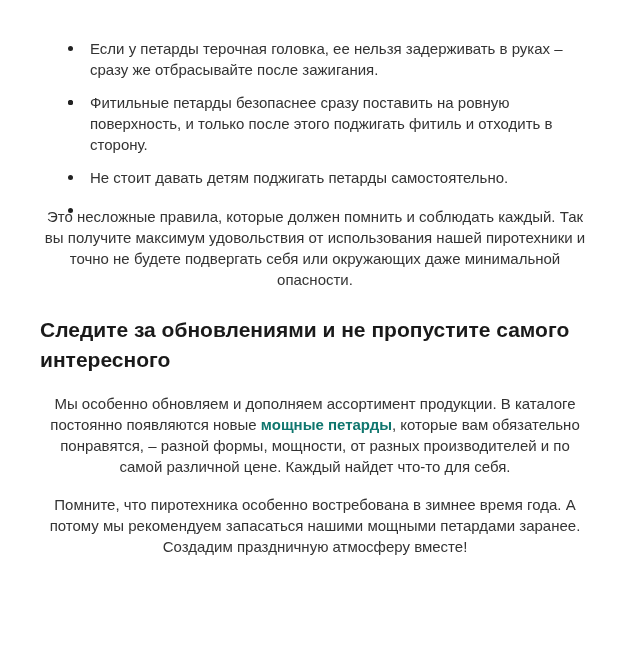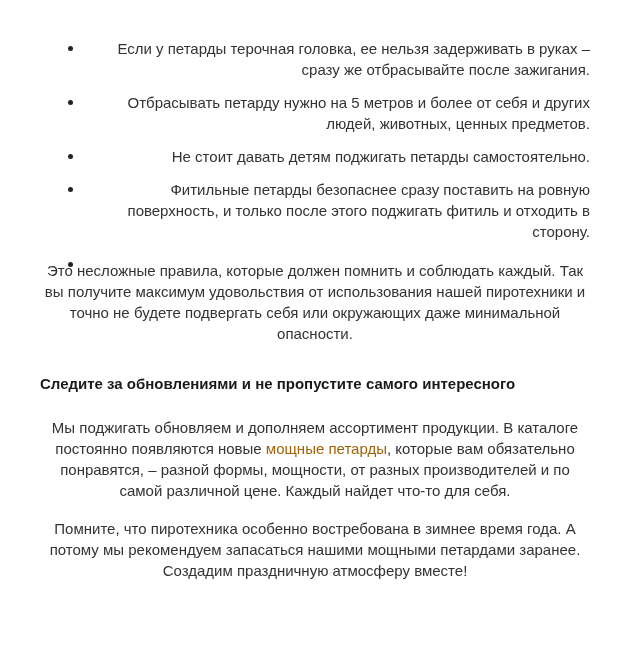--- a/index.html
+++ b/index.html
@@ -21,76 +21,74 @@
   }
   ul.safety-list {
     list-style: none;
     margin: 0 0 18px 0;
     padding: 0 0 0 28px;
   }
   ul.safety-list li {
     position: relative;
     padding-left: 22px;
     margin-bottom: 12px;
-    text-align: right;
   }
   ul.safety-list li .bullet {
     position: absolute;
     left: 0;
     top: 8px;
     width: 5px;
     height: 5px;
     border-radius: 50%;
     background: #222222;
     display: inline-block;
   }
   p {
     margin: 0 0 17px 0;
     text-align: center;
   }
   h2 {
-    font-size: 15px;
+    font-size: 21px;
     line-height: 30px;
     font-weight: bold;
     color: #1a1a1a;
     margin: 25px 0 18px 0;
   }
   strong {
-    font-weight: normal;
-    color: #a16207;
+    font-weight: bold;
+    color: #0f766e;
   }
 </style>
 </head>
 <body>
 
 <div class="content">
 
   <ul class="safety-list">
     <li>
       <span class="bullet"></span>
       <span>Если у петарды терочная головка, ее нельзя задерживать в руках – сразу же отбрасывайте после зажигания.</span>
     </li>
     <li>
       <span class="bullet"></span>
-      <span>Отбрасывать петарду нужно на 5 метров и более от себя и других людей, животных, ценных предметов.</span>
+    </li>
+    <li>
+      <span class="bullet"></span>
+      <span>Фитильные петарды безопаснее сразу поставить на ровную поверхность, и только после этого поджигать фитиль и отходить в сторону.</span>
     </li>
     <li>
       <span class="bullet"></span>
       <span>Не стоит давать детям поджигать петарды самостоятельно.</span>
-    </li>
-    <li>
-      <span class="bullet"></span>
-      <span>Фитильные петарды безопаснее сразу поставить на ровную поверхность, и только после этого поджигать фитиль и отходить в сторону.</span>
     </li>
     <li>
       <span class="bullet"></span>
     </li>
   </ul>
 
   <p>Это несложные правила, которые должен помнить и соблюдать каждый. Так вы получите максимум удовольствия от использования нашей пиротехники и точно не будете подвергать себя или окружающих даже минимальной опасности.</p>
 
   <h2>Следите за обновлениями и не пропустите самого интересного</h2>
 
-  <p><span>Мы поджигать обновляем и дополняем ассортимент продукции. В каталоге постоянно появляются новые </span><strong>мощные петарды</strong><span>, которые вам обязательно понравятся, – разной формы, мощности, от разных производителей и по самой различной цене. Каждый найдет что-то для себя.</span></p>
+  <p><span>Мы особенно обновляем и дополняем ассортимент продукции. В каталоге постоянно появляются новые </span><strong>мощные петарды</strong><span>, которые вам обязательно понравятся, – разной формы, мощности, от разных производителей и по самой различной цене. Каждый найдет что-то для себя.</span></p>
 
   <p>Помните, что пиротехника особенно востребована в зимнее время года. А потому мы рекомендуем запасаться нашими мощными петардами заранее. Создадим праздничную атмосферу вместе!</p>
 
 </div>
 
 </body></html>

